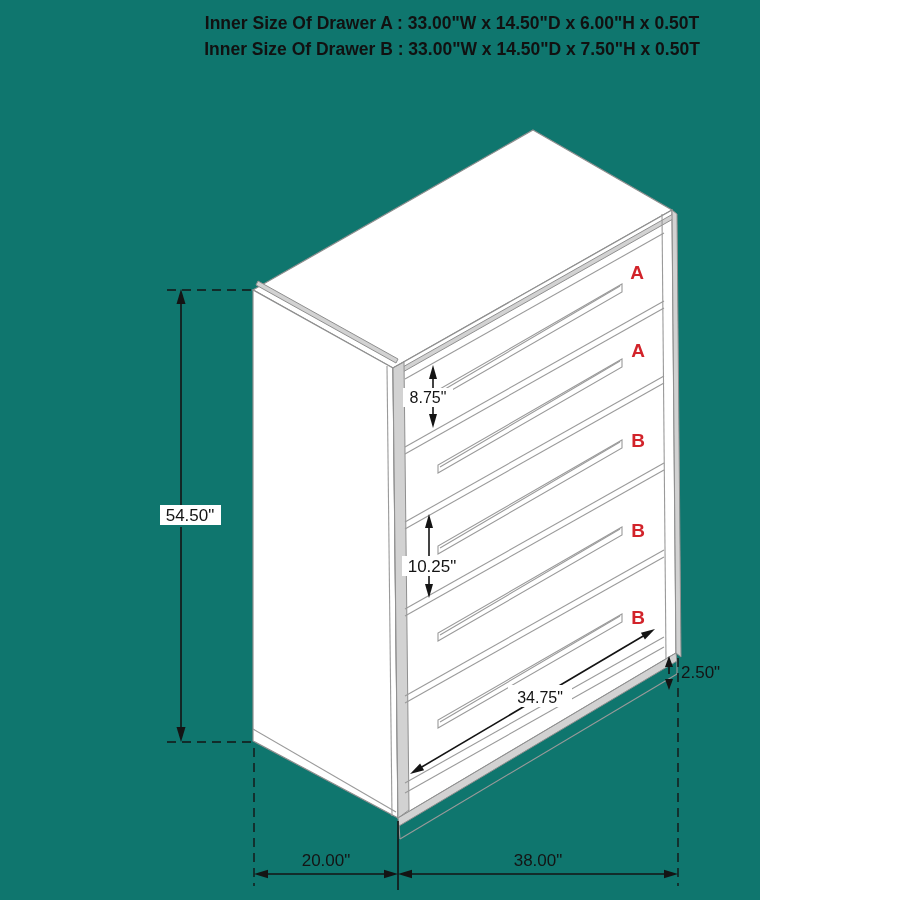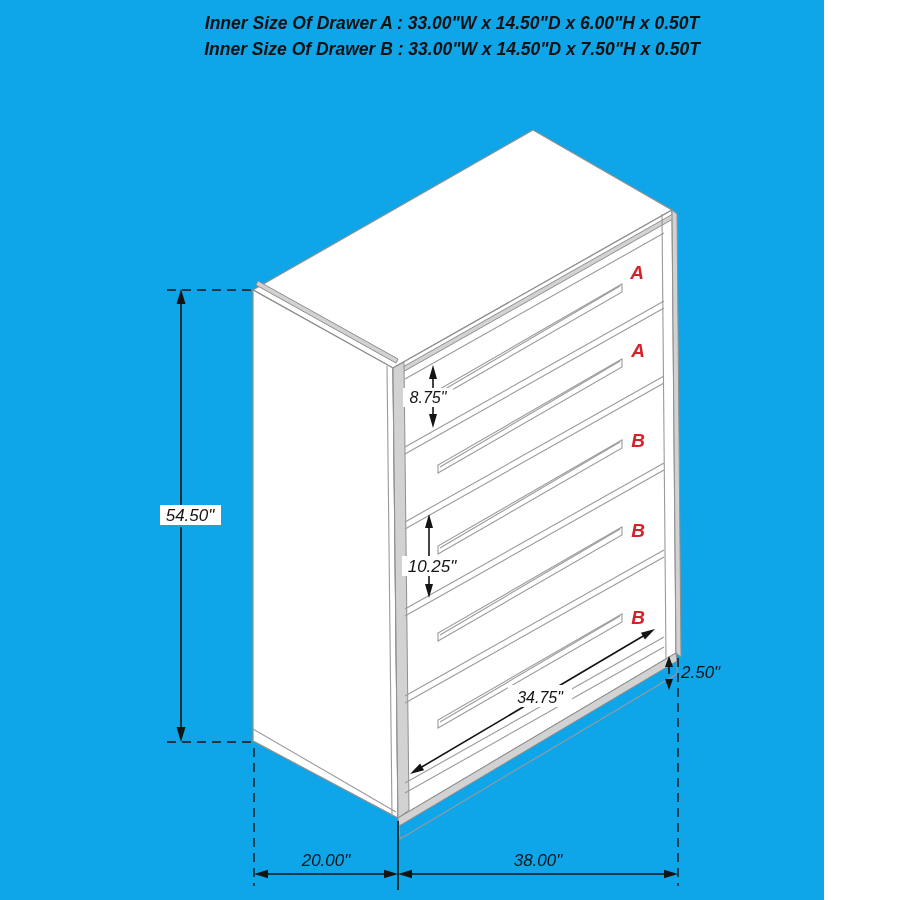--- a/index.html
+++ b/index.html
@@ -1,16 +1,16 @@
 <!DOCTYPE html>
 <html><head>
 <meta charset="utf-8">
 <style>
   html,body{margin:0;padding:0;background:#ffffff;}
-  .stage{width:824px;height:900px;position:relative;background:#0ea5e9;overflow:hidden;font-style:italic;}
+  .stage{width:760px;height:900px;position:relative;background:#0f766e;overflow:hidden;}
   svg{display:block;}
   text{font-family:"Liberation Sans", sans-serif;}
   .hdr{font-size:17.5px;font-weight:bold;fill:#111111;}
   .dim{font-size:17px;fill:#141414;}
   .dim-sm{font-size:16px;fill:#141414;}
   .redlab{font-size:19px;font-weight:bold;fill:#d2232a;}
   .edge-f{stroke:#8f8f8f;stroke-width:1.2;fill:#ffffff;}
   .shade{fill:#d2d2d2;stroke:#8f8f8f;stroke-width:1;}
   .dline{stroke:#9a9a9a;stroke-width:1.1;fill:none;}
   .handle{fill:#ffffff;stroke:#9a9a9a;stroke-width:1.1;}

